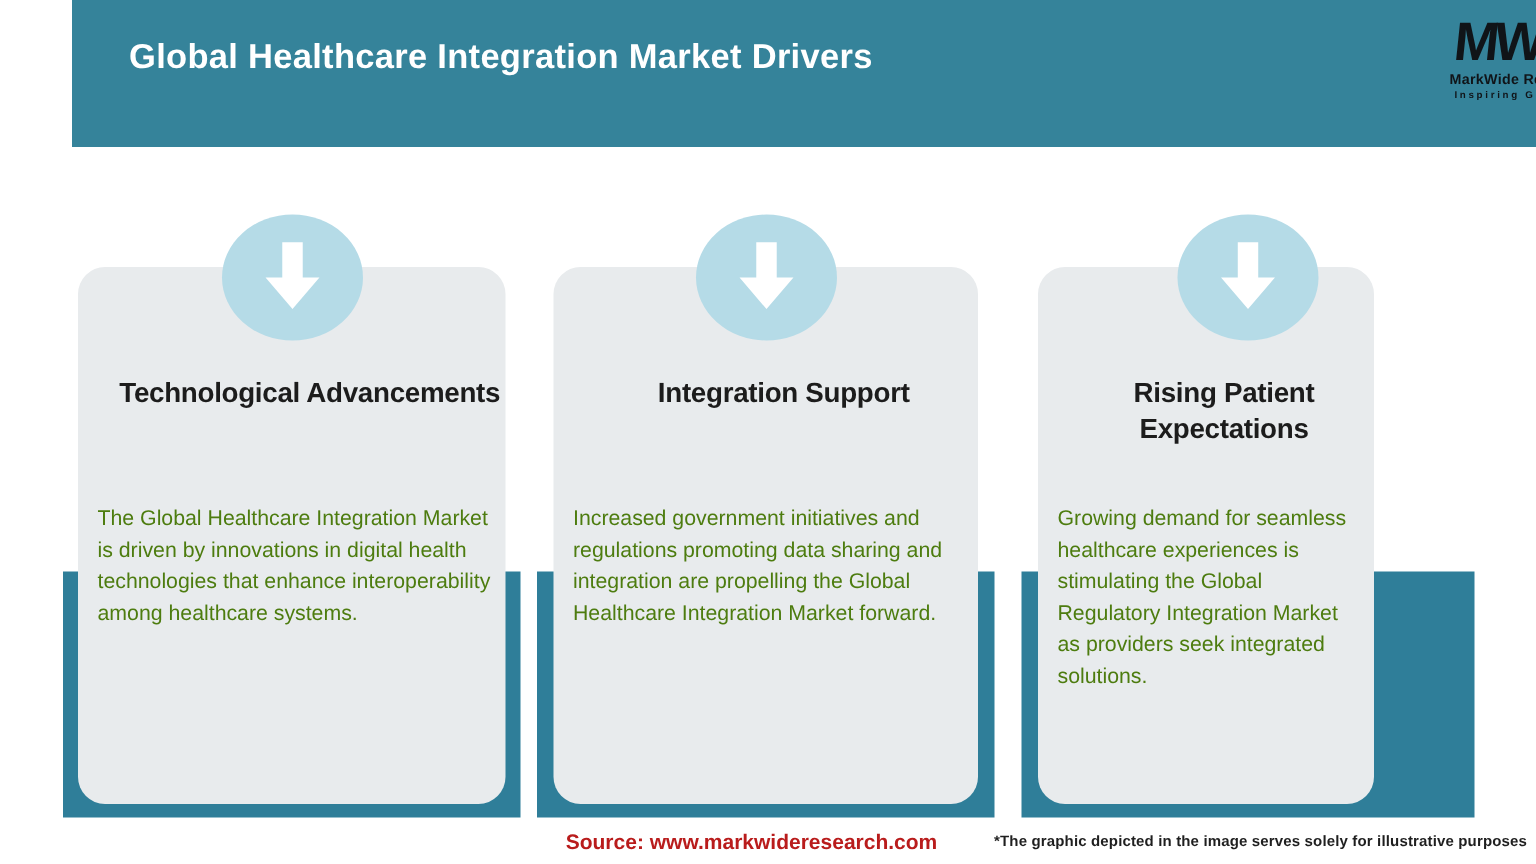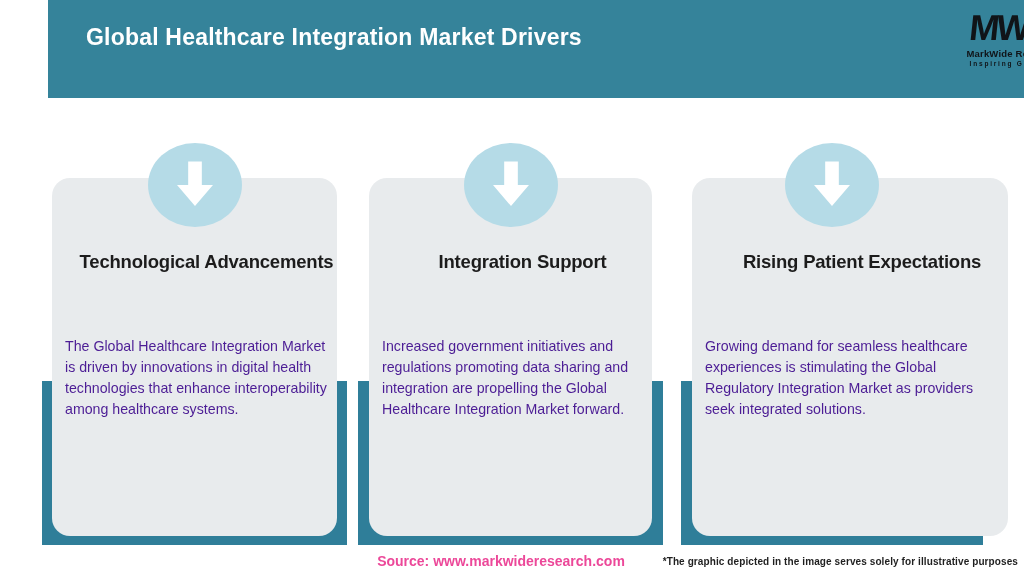--- a/index.html
+++ b/index.html
@@ -47,45 +47,45 @@
   .backdrop.b1{left:42px;width:305px;}
   .backdrop.b2{left:358px;width:305px;}
   .backdrop.b3{left:681px;width:302px;}
 
   .card{
     position:absolute;top:178px;height:358px;background:#E8EBED;
     border-radius:18px;
   }
   .card.c1{left:52px;width:285px;}
   .card.c2{left:369px;width:283px;}
-  .card.c3{left:692px;width:316px;}
+  .card.c3{left:692px;width:224px;}
 
   .card-title{
     margin-top:72px;height:24px;line-height:24px;text-align:center;
     font-size:18.5px;font-weight:bold;color:#1C1C1C;letter-spacing:-0.2px;padding-left:24px;
   }
   .card-desc{
     margin:62px 7px 0 13px;
-    font-size:14.2px;line-height:21px;color:#4c1d95;
+    font-size:14.2px;line-height:21px;color:#4d7c0f;
   }
 
   .arrow-circle{
     position:absolute;top:143px;width:94px;height:84px;
     border-radius:50%;background:#B5DBE7;
     display:flex;align-items:center;justify-content:center;
   }
   .arrow-circle.a1{left:148px;}
   .arrow-circle.a2{left:464px;}
   .arrow-circle.a3{left:785px;}
   .arrow-circle svg{display:block;}
 
   
   .footer-source{
     position:absolute;left:340px;top:553px;width:322px;
-    text-align:center;font-size:14px;font-weight:bold;color:#ec4899;
+    text-align:center;font-size:14px;font-weight:bold;color:#b91c1c;
   }
   .footer-disclaimer{
     position:absolute;right:6px;top:556px;
     font-size:10px;font-weight:600;color:#1F1F1F;letter-spacing:0.1px;
   }
 </style>
 </head>
 <body>
 
 <div class="stage">

